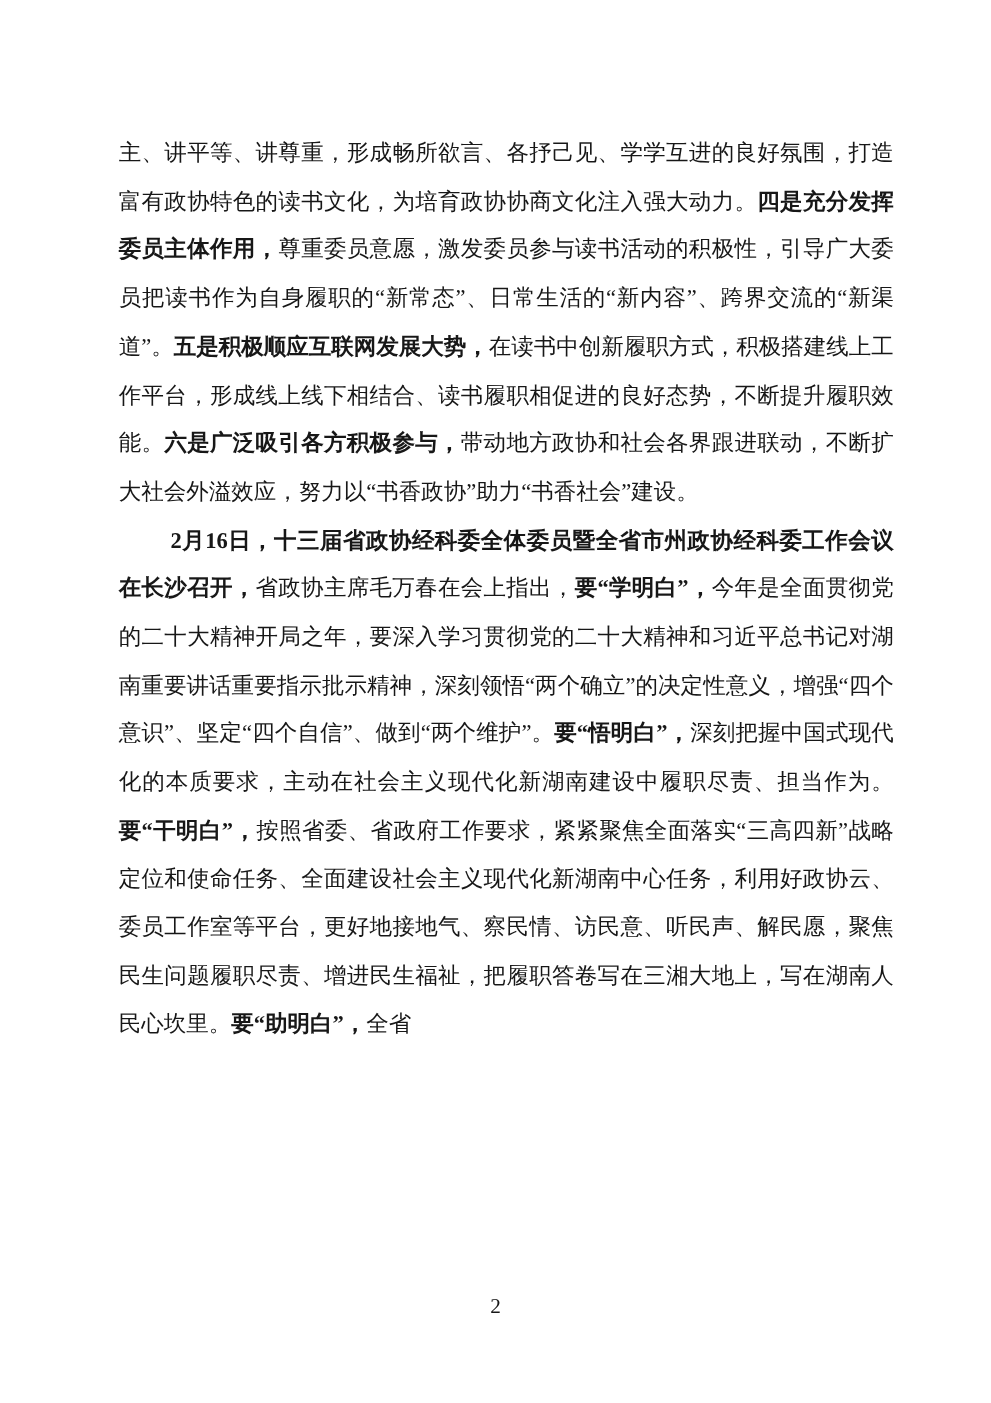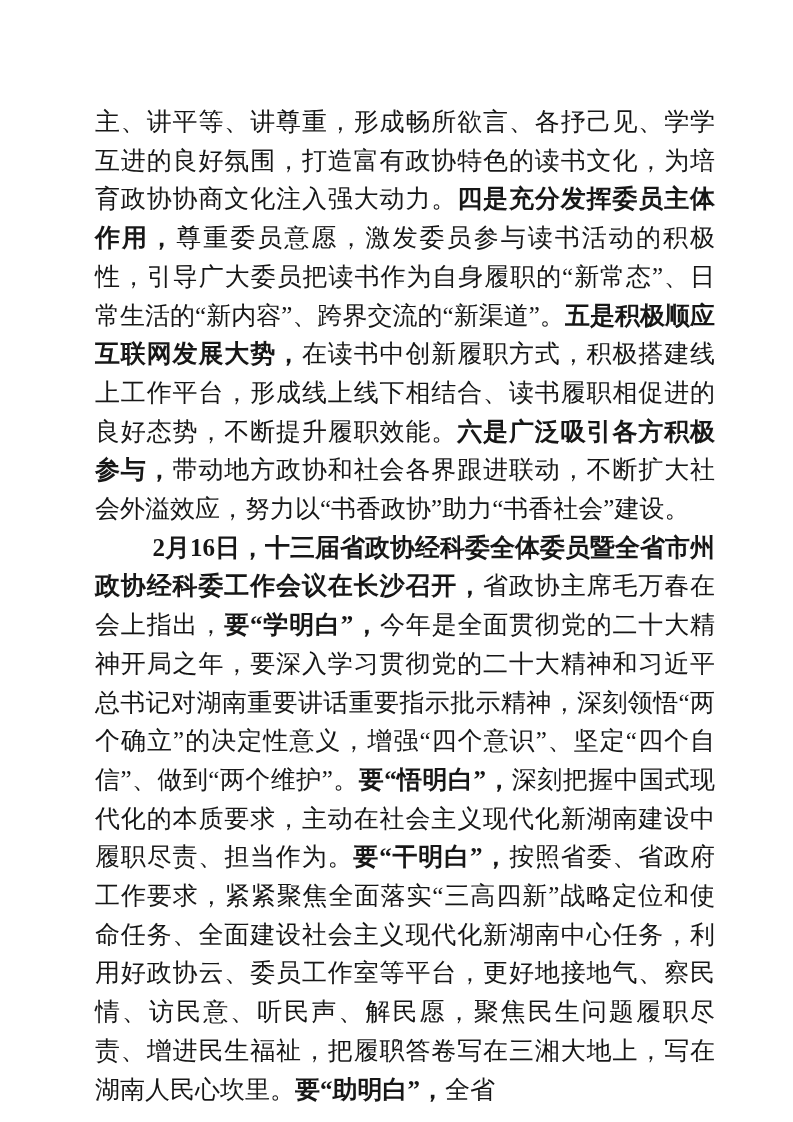--- a/index.html
+++ b/index.html
@@ -20,21 +20,21 @@
     box-sizing: border-box;
     padding: 103px 78px 0 95px;
     color: #171717;
     font-family: "Liberation Serif", "DejaVu Serif", serif;
   }
   .body-text {
     width: 620px;
   }
   .para {
     margin: 0;
-    font-size: 25px;
+    font-size: 18px;
     line-height: 38.7px;
     text-align: justify;
     text-justify: inter-ideograph;
     font-family: Liberation Serif, serif;
   }
   .para.indent {
     text-indent: 2.3em;
   }
   .run {
     font-weight: normal;

